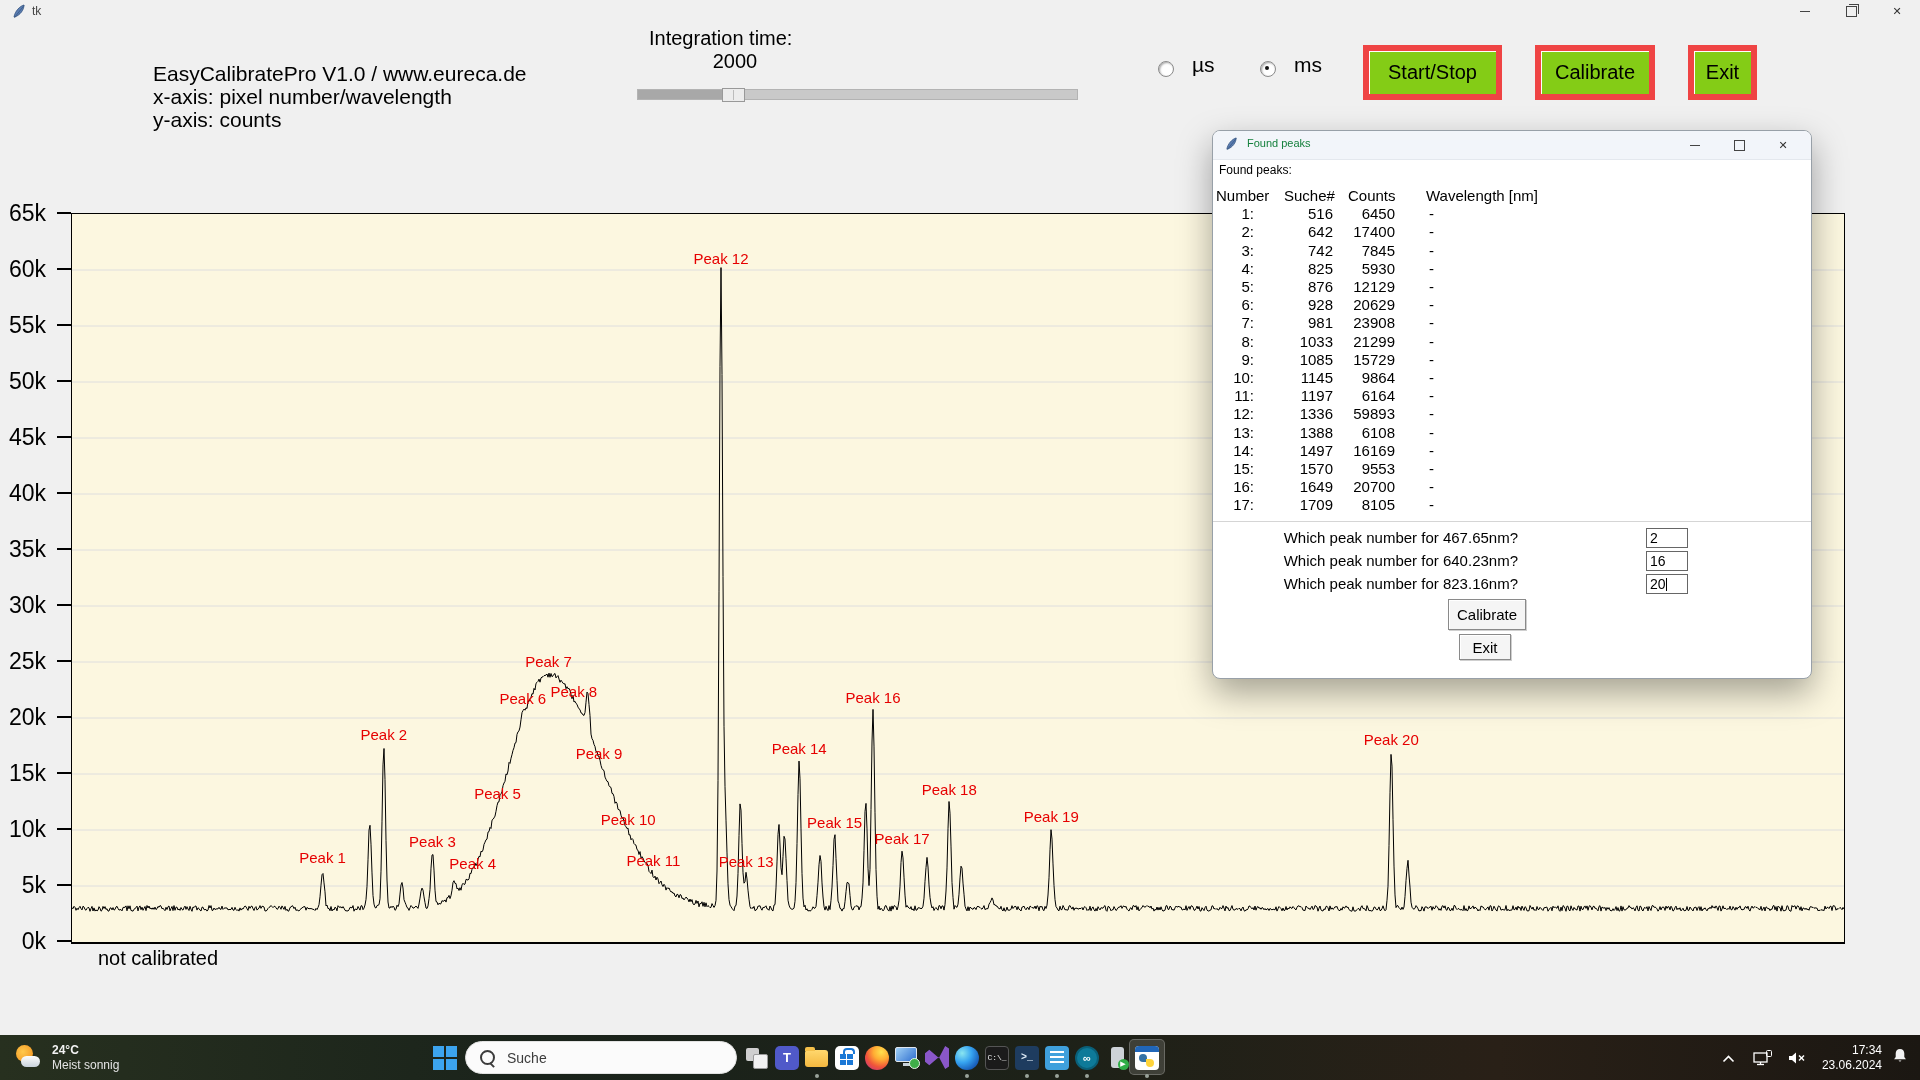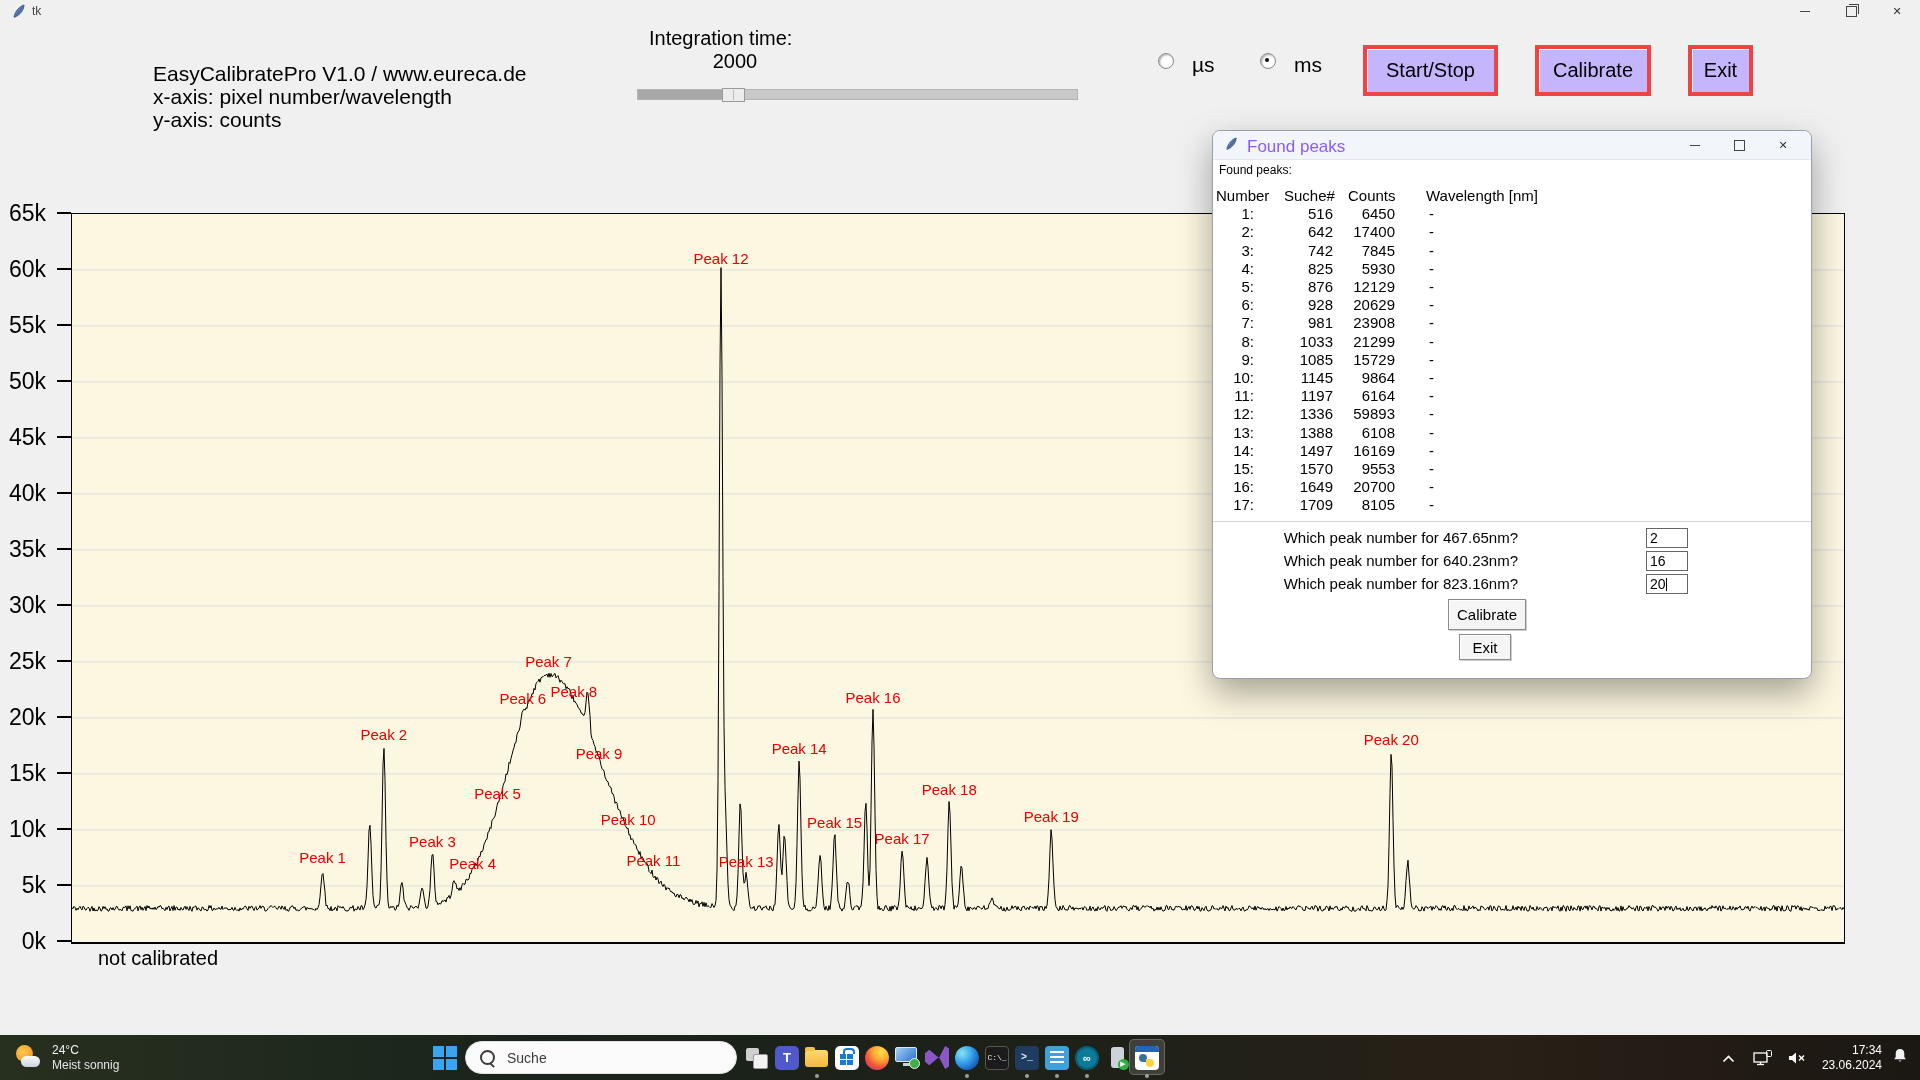--- a/index.html
+++ b/index.html
@@ -19,41 +19,41 @@
   
   .header-lines{position:absolute;left:153px;top:26px;font-size:21px;line-height:23px;margin-top:36px;}
   .integration-label{position:absolute;left:649px;top:27px;font-size:20px;}
   .integration-value{position:absolute;left:690px;top:50px;width:90px;text-align:center;font-size:20px;}
   .slider{position:absolute;left:637px;top:88px;width:441px;height:14px;}
   .slider .trough{position:absolute;left:0;top:1px;width:441px;height:11px;background:#c9c9c9;border:1px solid #b3b3b3;box-sizing:border-box;}
   .slider .trough-filled{position:absolute;left:1px;top:2px;width:85px;height:9px;background:#a8a8a8;}
   .slider .thumb{position:absolute;left:85px;top:0;width:23px;height:14px;background:#ececec;border:1px solid #999;box-sizing:border-box;}
   .slider .thumb::after{content:"";position:absolute;left:10px;top:1px;width:1px;height:10px;background:#bbb;}
 
-  .radio-row{position:absolute;top:53px;display:flex;align-items:flex-start;}
+  .radio-row{position:absolute;top:53px;display:flex;align-items:flex-end;}
   .radio-circle{width:14px;height:14px;border-radius:50%;background:#fff;border:1px solid #8a8a8a;box-shadow:inset 1px 1px 2px rgba(0,0,0,.35);position:relative;}
   .radio-circle.sel::after{content:"";position:absolute;left:4px;top:4px;width:4px;height:4px;border-radius:50%;background:#111;}
   .radio-label{margin-left:18px;font-size:21px;}
-  .tb-button{position:absolute;top:45px;height:43px;background:#c4b5fd;border:4px solid #ef4444;
+  .tb-button{position:absolute;top:45px;height:43px;background:#84cc16;border:6px solid #ef4444;
     box-shadow:inset 1px 1px 0 #fff;display:flex;align-items:center;justify-content:center;font-size:20px;}
 
   
   .y-axis{position:absolute;left:0;top:213px;width:72px;height:728px;}
   .ytick-label{position:absolute;left:0;width:46px;text-align:right;font-size:23px;line-height:26px;}
   .ytick-mark{position:absolute;left:57px;width:14px;height:2px;background:#000;}
   .plot{position:absolute;left:71px;top:213px;width:1772px;height:728px;background:#fcf7e0;
     border:1px solid #000;border-bottom-width:2px;box-sizing:content-box;}
   .status-text{position:absolute;left:98px;top:947px;font-size:20px;}
 
   
   .dialog{position:absolute;left:1212px;top:130px;width:598px;height:547px;background:#fff;
     border:1px solid #98a0a8;border-radius:8px;box-shadow:0 14px 34px rgba(0,0,0,.35);overflow:hidden;}
   .dlg-titlebar{position:absolute;left:0;top:0;right:0;height:28px;background:#f2f5fa;border-bottom:1px solid #e4e8ee;}
   .dlg-titlebar .feather{position:absolute;left:12px;top:6px;}
-  .dlg-title{position:absolute;left:34px;top:6px;font-size:17px;color:#8b5cf6;}
+  .dlg-title{position:absolute;left:34px;top:6px;font-size:11px;color:#15803d;}
   .dlg-controls{position:absolute;right:6px;top:0;height:28px;display:flex;}
   .dlg-btnicon{width:44px;height:28px;display:flex;align-items:center;justify-content:center;color:#333;font-size:11px;}
   .glyph-max{width:9px;height:9px;border:1px solid #444;}
   .dlg-heading{position:absolute;left:6px;top:32px;font-size:12px;}
   .peak-table{position:absolute;left:3px;top:56px;width:420px;display:grid;
     grid-template-columns:64px 66px 70px 170px;font-size:15px;line-height:18.2px;}
   .peak-table .c1{text-align:right;padding-right:26px;}
   .peak-table .c2{text-align:right;padding-right:13px;}
   .peak-table .c3{text-align:right;padding-right:21px;}
   .peak-table .c4{text-align:left;padding-left:13px;}
@@ -73,21 +73,21 @@
 
   
   .taskbar{position:absolute;left:0;top:1035px;width:1920px;height:45px;
     background:linear-gradient(90deg,#27301f 0%,#1a231b 28%,#1d2118 55%,#292017 78%,#1b1712 100%);}
   .weather{position:absolute;left:14px;top:0;height:45px;display:flex;align-items:center;color:#f2f2f2;}
   .weather-icon{position:relative;width:30px;height:30px;margin-right:8px;}
   .weather-icon .sun{position:absolute;left:2px;top:2px;width:17px;height:17px;border-radius:50%;
     background:radial-gradient(circle at 40% 40%,#ffc94d,#f08c1a);}
   .weather-icon .cloud{position:absolute;left:7px;top:13px;width:19px;height:11px;border-radius:8px;
     background:linear-gradient(#fdfdfd,#c9d2dc);}
-  .weather-temp{font-size:12px;font-weight:normal;line-height:15px;}
+  .weather-temp{font-size:12px;font-weight:bold;line-height:15px;}
   .weather-cond{font-size:12px;color:#e4e4e4;line-height:15px;}
   .start-btn{position:absolute;left:433px;top:1046px;width:24px;height:24px;display:grid;
     grid-template-columns:11px 11px;grid-template-rows:11px 11px;gap:2px;}
   .start-btn span{background:#3ca4ef;}
   .search-pill{position:absolute;left:465px;top:1041px;width:272px;height:33px;border-radius:17px;
     background:#fbfbfb;border:1px solid #e2e2e2;display:flex;align-items:center;box-sizing:border-box;}
   .search-glass{width:11px;height:11px;border:2px solid #3b3b3b;border-radius:50%;margin-left:14px;position:relative;}
   .search-glass::after{content:"";position:absolute;left:9px;top:10px;width:2px;height:6px;background:#3b3b3b;transform:rotate(-45deg);}
   .search-text{margin-left:12px;font-size:14px;color:#3c3c3c;}
   .tb-icons{position:absolute;left:742px;top:1035px;height:45px;display:flex;list-style:none;margin:0;padding:0;}

